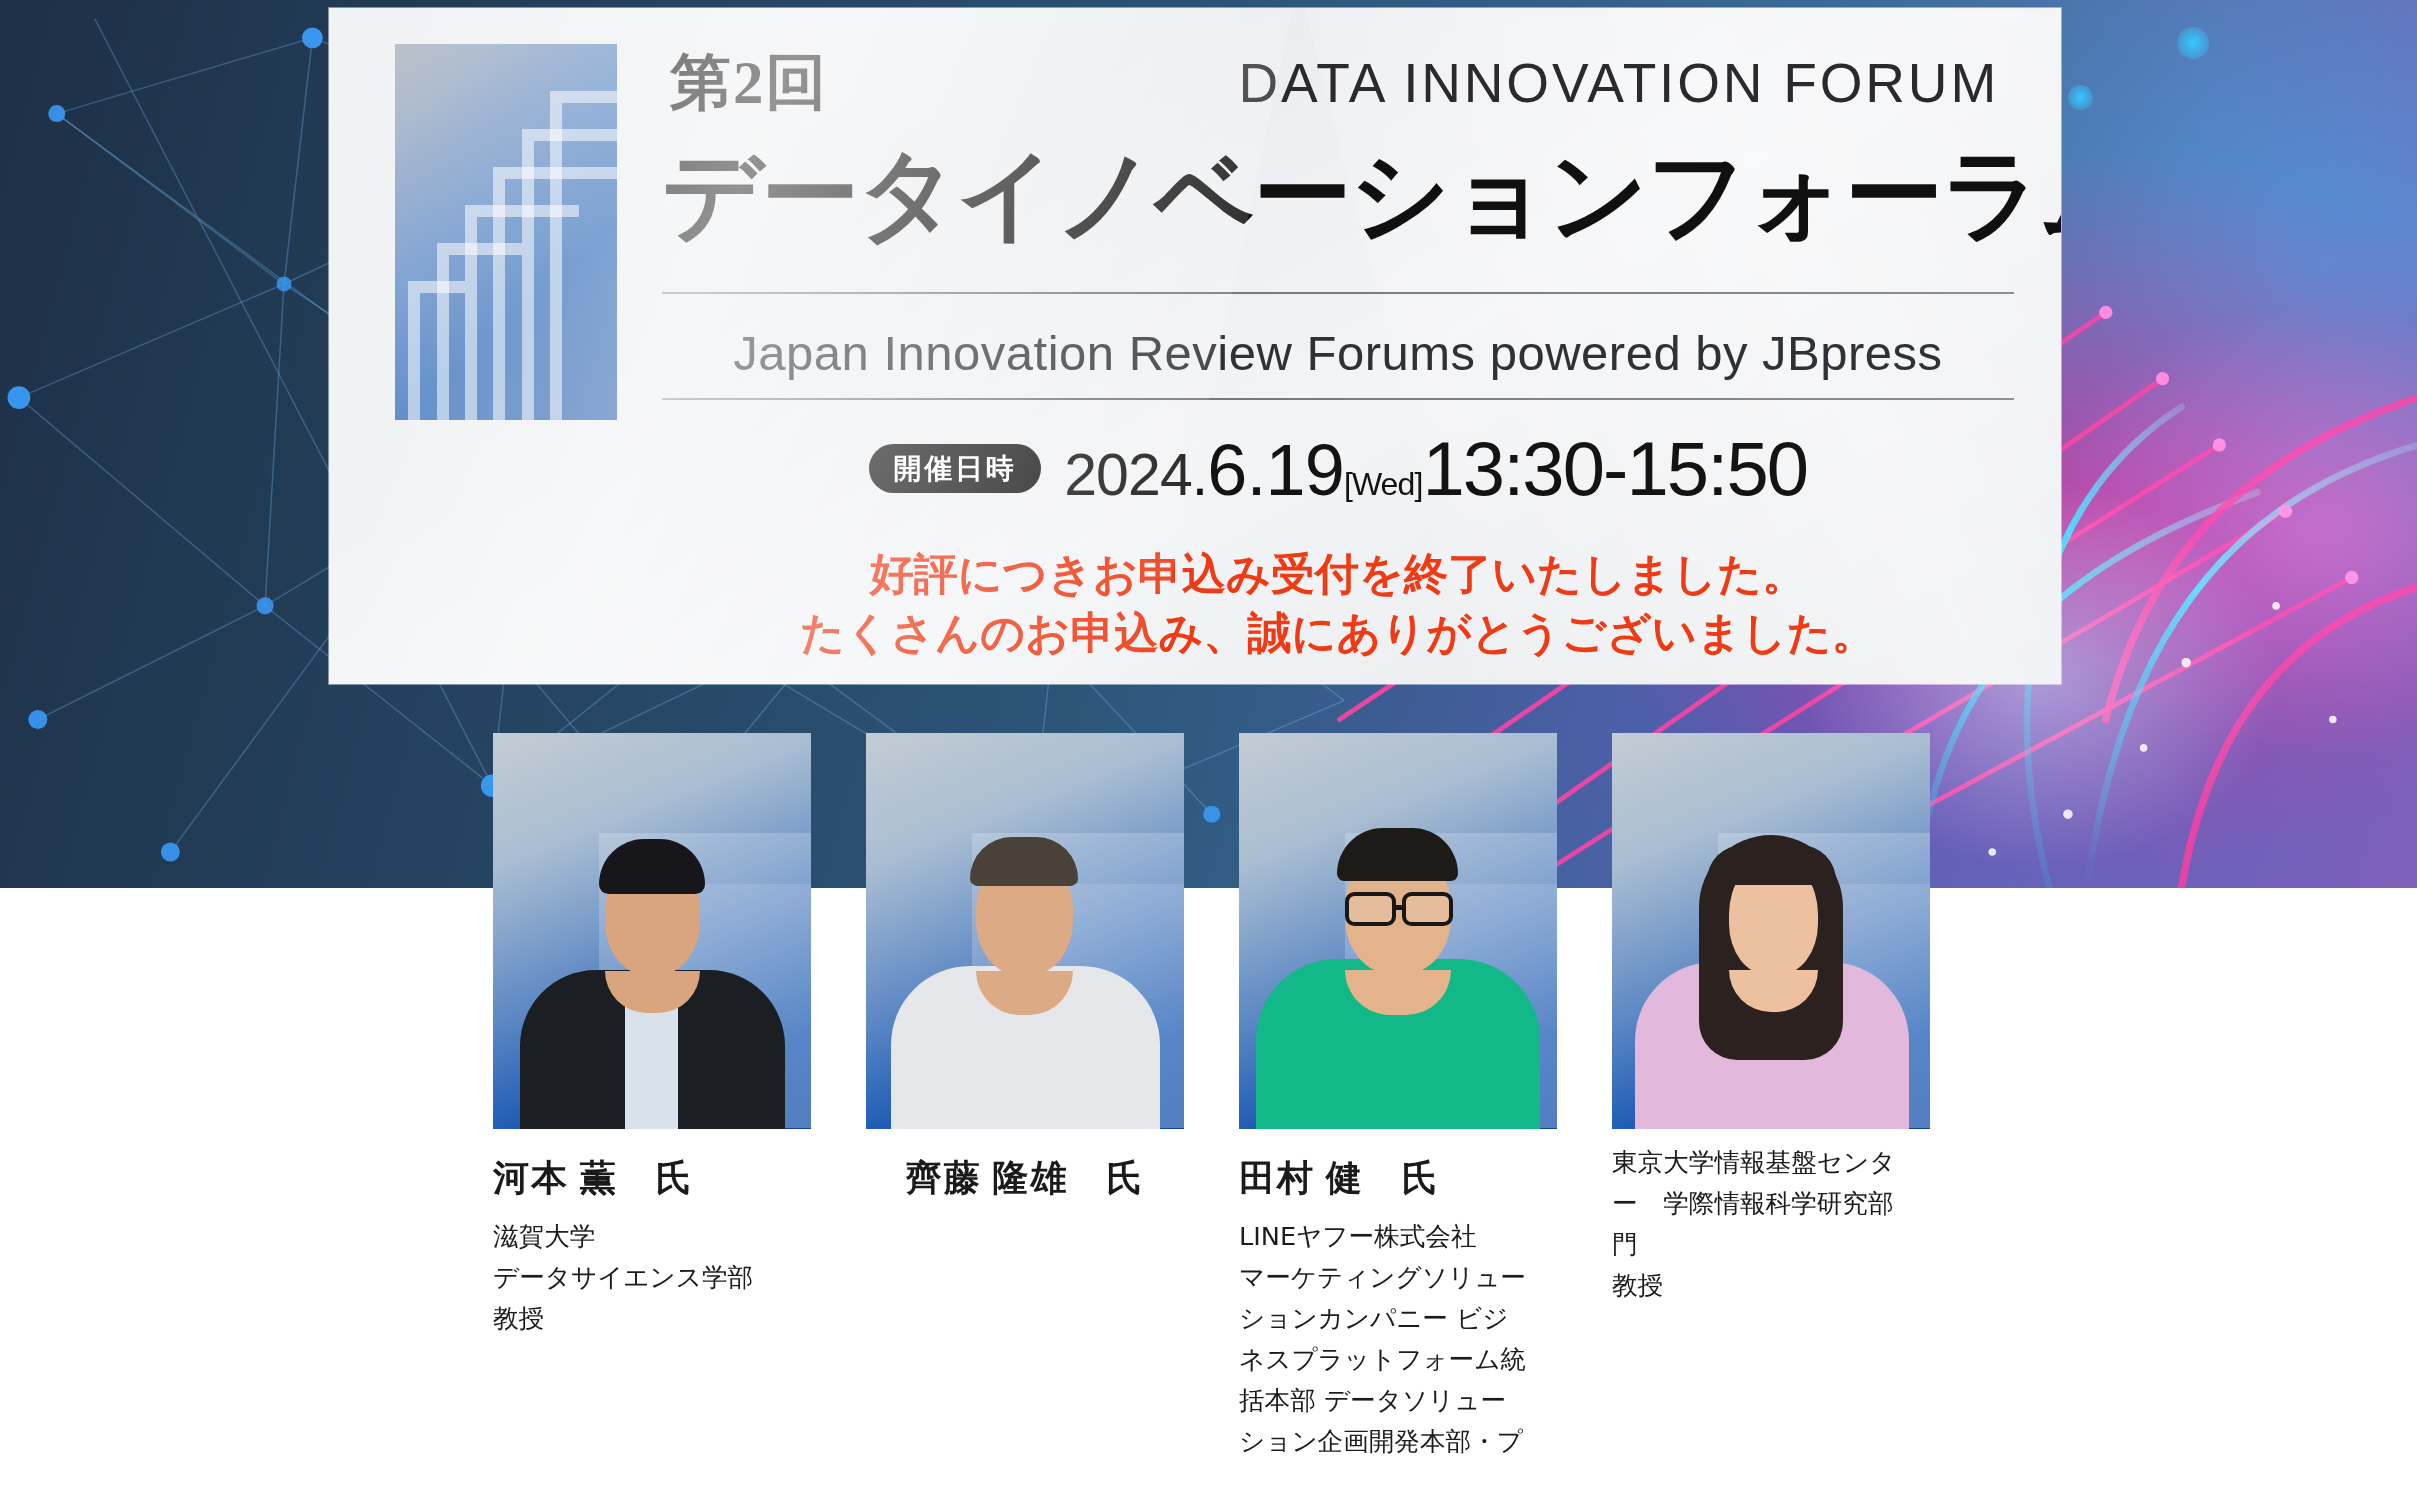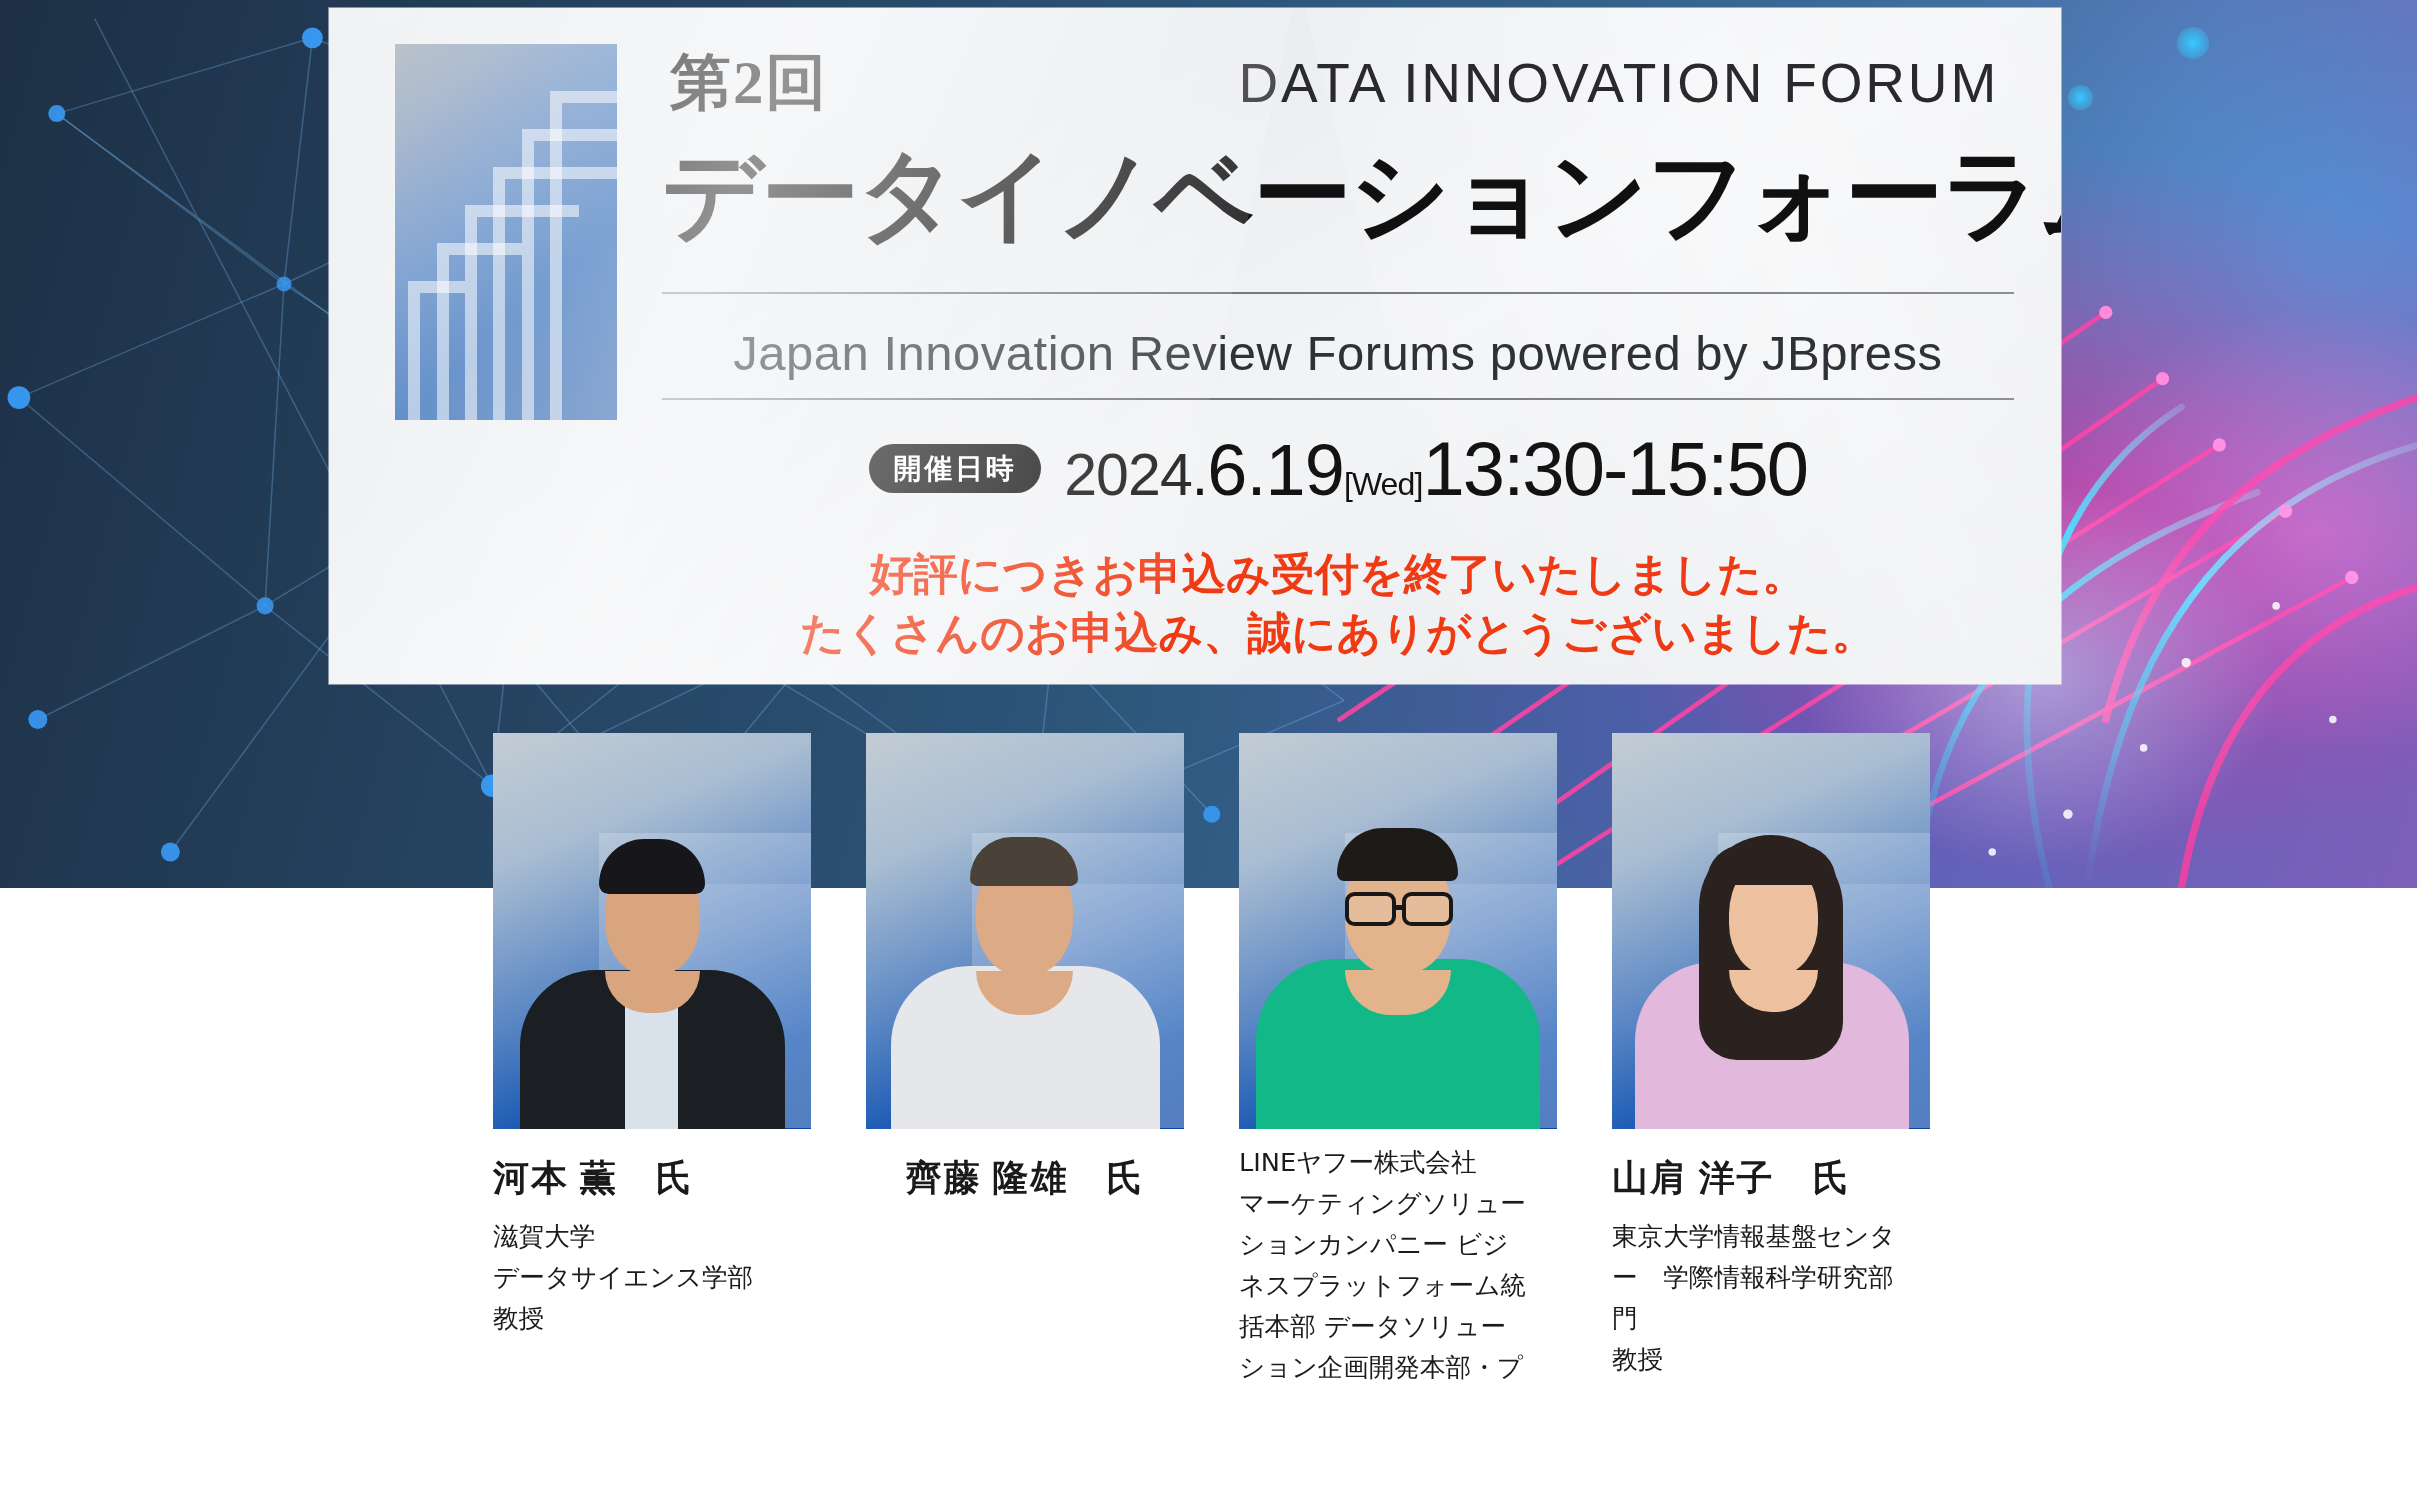--- a/index.html
+++ b/index.html
@@ -268,41 +268,41 @@
         <div class="shape" style="left:106px; top:100px; width:212px; height:295px;"></div>
         <div class="shape2" style="left:159px; top:151px; width:159px; height:244px;"></div>
         <div class="body" style="left:17px; width:284px; height:170px; background:#12b887; border-radius:81px 81px 0 0;"></div>
         <div class="head" style="left:106px; top:114px; width:106px; height:127px; background:#e3b48c;"></div>
         <div class="hair" style="left:98px; top:95px; width:121px; height:53px; background:#1d1a18; border-radius:61px 61px 9.5px 9.5px;"></div>
         <div class="hair" style="left:106px; top:237px; width:106px; height:45px; background:#e3b48c; border-radius:0 0 49px 49px;"></div>
         <div class="hair" style="left:106px; top:159px; width:51px; height:34px; border:4.7px solid #171717; border-radius:9.5px; background:rgba(255,255,255,.12);"></div>
         <div class="hair" style="left:163px; top:159px; width:51px; height:34px; border:4.7px solid #171717; border-radius:9.5px; background:rgba(255,255,255,.12);"></div>
         <div class="hair" style="left:155px; top:172px; width:11.4px; height:4.7px; background:#171717;"></div>
       </div>
+      <div class="sp-name">田村 健　氏</div>
       <div class="sp-org">
         <div>LINEヤフー株式会社</div>
         <div>マーケティングソリュー</div>
         <div>ションカンパニー ビジ</div>
         <div>ネスプラットフォーム統</div>
         <div>括本部 データソリュー</div>
         <div>ション企画開発本部・プ</div>
       </div>
     </div>
 
     <div class="sp" style="left:1119px;">
       <div class="sp-photo">
         <div class="shape" style="left:106px; top:100px; width:212px; height:295px;"></div>
         <div class="shape2" style="left:159px; top:151px; width:159px; height:244px;"></div>
         <div class="body" style="left:23px; width:274px; height:167px; background:#e3b8dd; border-radius:79px 79px 0 0;"></div>
         <div class="hair" style="left:87px; top:102px; width:144px; height:225px; background:#2b2220; border-radius:72px 72px 38px 38px;"></div>
         <div class="head" style="left:117px; top:125px; width:89px; height:117px; background:#edc0a0;"></div>
         <div class="hair" style="left:117px; top:237px; width:89px; height:42px; background:#edc0a0; border-radius:0 0 45px 45px;"></div>
         <div class="hair" style="left:95px; top:112px; width:129px; height:40px; background:#2b2220; border-radius:64px 64px 7.6px 7.6px;"></div>
       </div>
-      <div class="sp-name">山肩 洋子　氏</div>
       <div class="sp-org">
         <div>東京大学情報基盤センタ</div>
         <div>ー　学際情報科学研究部</div>
         <div>門</div>
         <div>教授</div>
       </div>
     </div>
 
   </div>
 </div>

